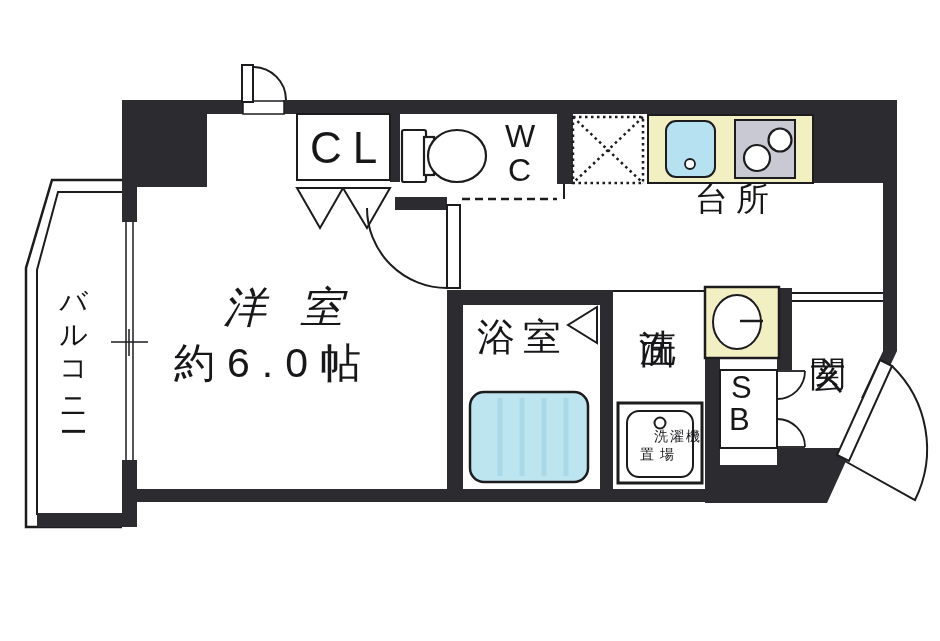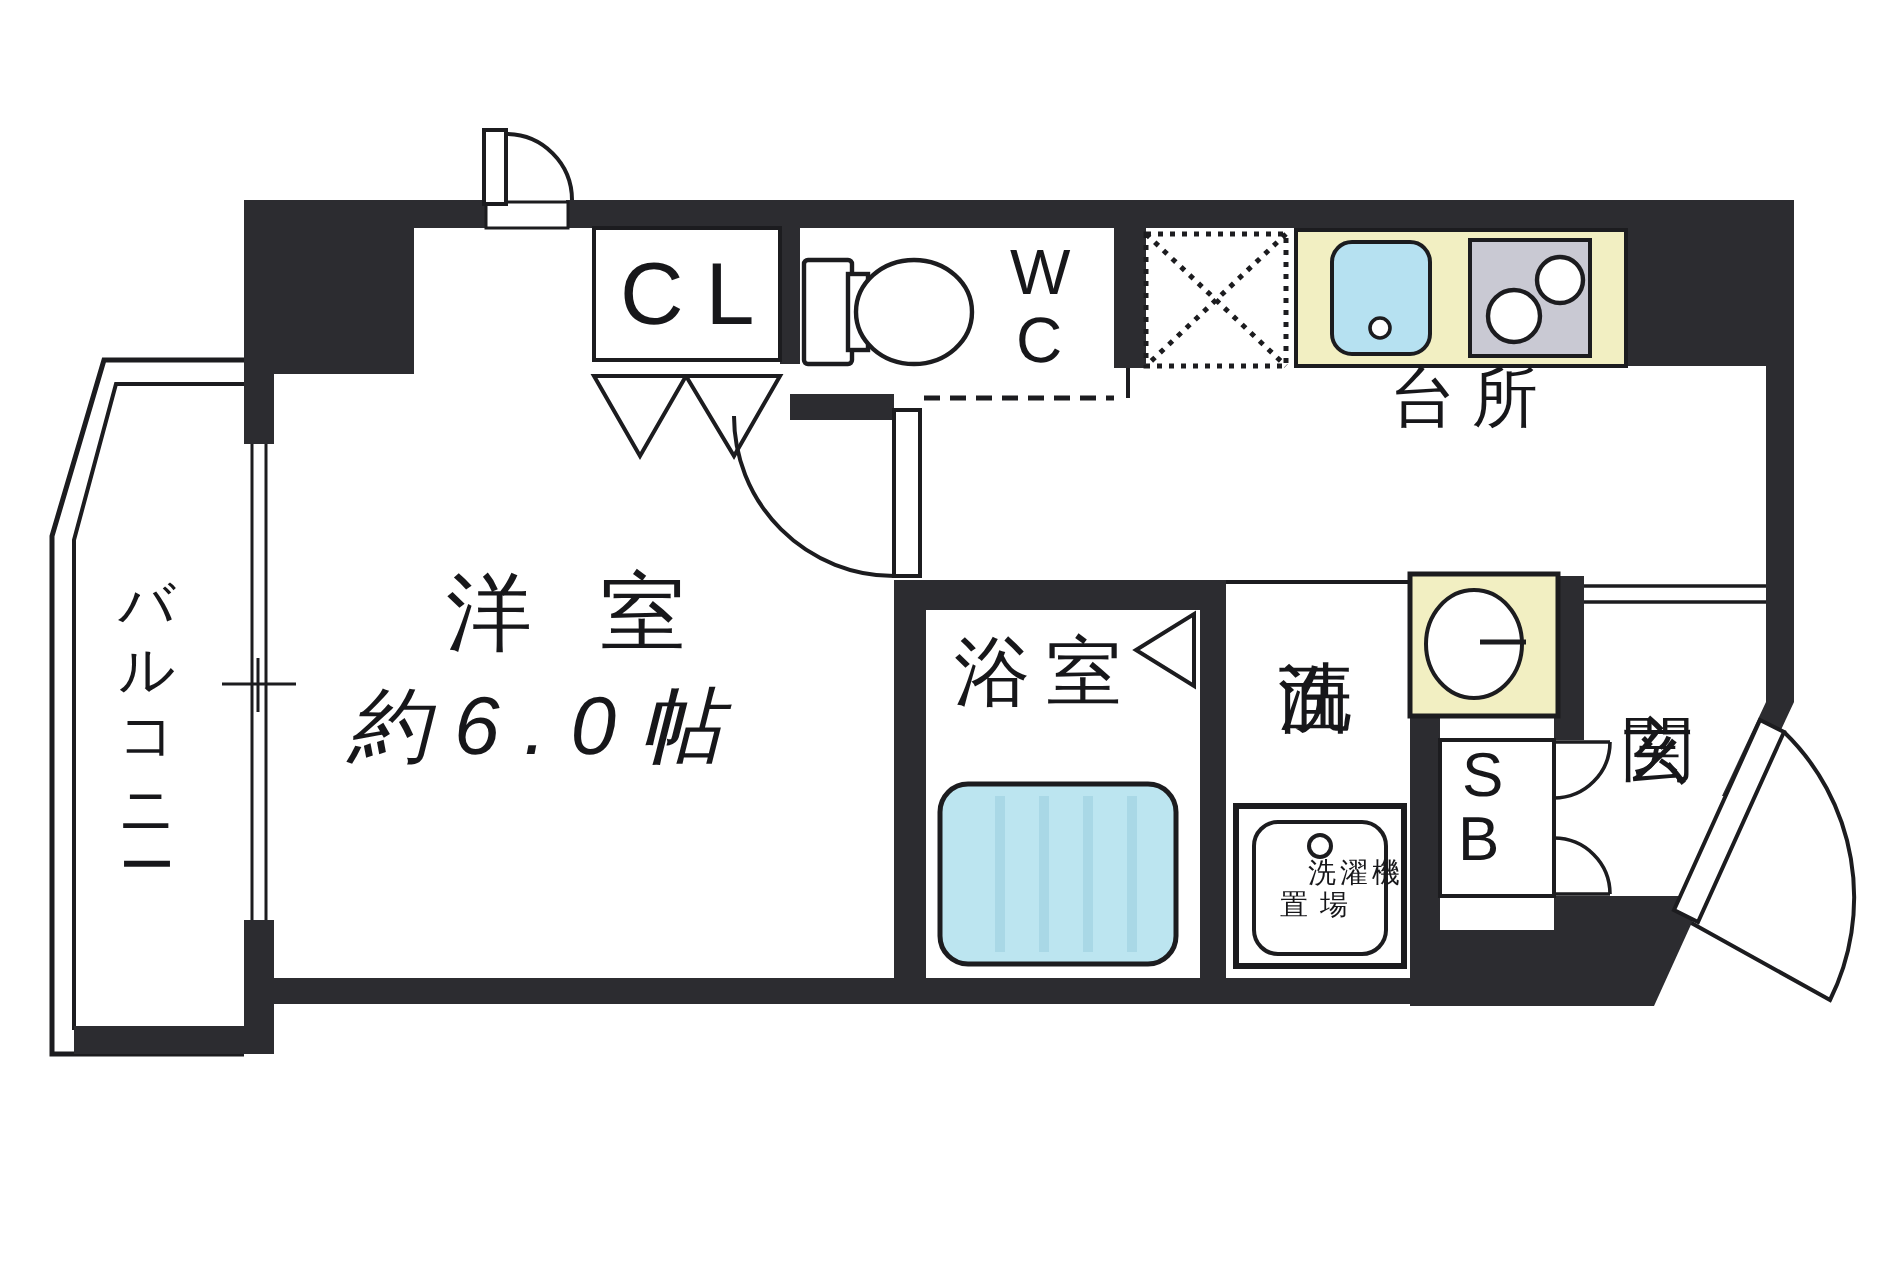--- a/index.html
+++ b/index.html
@@ -16,33 +16,33 @@
     color:#17171a;
     line-height:1;
     white-space:nowrap;
     font-weight:500;
   }
   .vt{
     writing-mode:vertical-rl;
     text-orientation:upright;
   }
   .balcony-label{left:59px;top:270px;font-size:28px;letter-spacing:5px;}
-  .room-name{left:223px;top:286px;font-size:43px;letter-spacing:34px;}
-  .room-area{left:174px;top:343px;font-size:41px;letter-spacing:12px;font-style:italic;}
+  .room-name{left:223px;top:286px;font-size:43px;letter-spacing:34px;font-style:italic;}
+  .room-area{left:174px;top:343px;font-size:41px;letter-spacing:12px;}
   .cl-label{left:310px;top:126px;font-size:44px;letter-spacing:11px;}
   .wc-w{left:505px;top:120px;font-size:32px;}
   .wc-c{left:508px;top:154px;font-size:32px;}
   .kitchen-label{left:695px;top:182px;font-size:33px;letter-spacing:8px;}
   .bath-label{left:477px;top:318px;font-size:38px;letter-spacing:8px;}
   .wash-label{left:639px;top:300px;font-size:37px;letter-spacing:5px;}
   .sb-s{left:731px;top:372px;font-size:31px;}
   .sb-b{left:729px;top:404px;font-size:31px;}
   .entrance-label{left:811px;top:328px;font-size:35px;letter-spacing:3px;}
   .laundry1{left:618px;top:429px;width:84px;font-size:14px;letter-spacing:2px;text-align:right;}
-  .laundry2{left:618px;top:447px;width:84px;font-size:14px;letter-spacing:6px;text-align:center;font-family:Liberation Mono, monospace;}
+  .laundry2{left:618px;top:447px;width:84px;font-size:14px;letter-spacing:6px;text-align:center;}
 </style>
 </head>
 <body>
 
 <div class="plan">
 
   <svg width="940" height="641" viewBox="0 0 940 641">
 
     <g fill="none" stroke="#1c1c1f" stroke-width="2.5" stroke-linejoin="miter">
       <path d="M122,180 L52,180 L26,268 L26,527 L122,527"></path>

